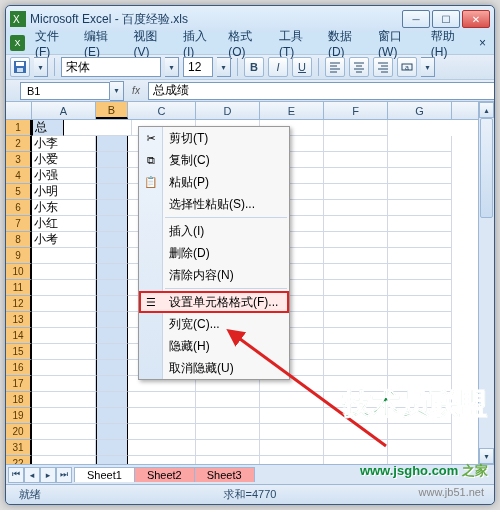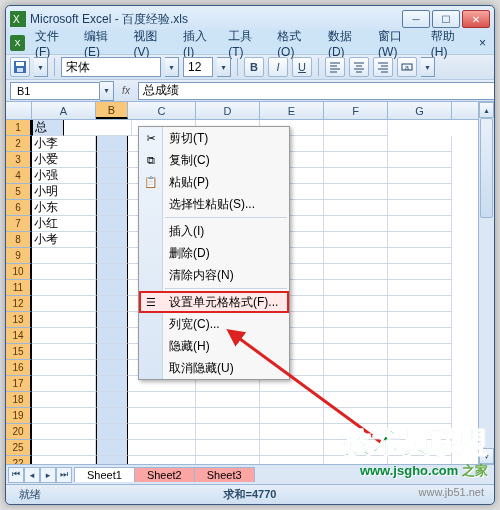--- a/index.html
+++ b/index.html
@@ -21,21 +21,21 @@
 
 .toolbar { height: 26px; display: flex; align-items: center; padding: 2px 4px; gap: 4px; background: linear-gradient(#e6eef8,#d5e3f2); border-top: 1px solid #b7cbe0; border-bottom: 1px solid #b7cbe0; }
 .tbtn { width: 20px; height: 20px; border: 1px solid #9db8d6; border-radius: 2px; background: linear-gradient(#fefefe,#e0ebf6); display: flex; align-items: center; justify-content: center; font-size: 11px; color: #2a4a6a; }
 .tbtn.save { color: #1d4f9e; }
 .sep { width: 1px; height: 18px; background: #9db8d6; margin: 0 2px; }
 .fontbox { width: 100px; height: 20px; border: 1px solid #7a9ac0; background: #fff; font-size: 12px; padding: 0 4px; display: flex; align-items: center; }
 .dd { width: 14px; height: 20px; border: 1px solid #7a9ac0; border-left: none; background: linear-gradient(#f5f9fd,#d7e5f3); display: flex; align-items: center; justify-content: center; font-size: 8px; color: #2a4a6a; }
 .sizebox { width: 30px; height: 20px; border: 1px solid #7a9ac0; background: #fff; font-size: 12px; padding: 0 4px; display: flex; align-items: center; }
 
 .namebox-row { height: 22px; display: flex; align-items: center; background: linear-gradient(#e6eef8,#d5e3f2); border-bottom: 1px solid #9db8d6; }
-.namebox { width: 90px; height: 18px; margin-left: 4px; border: 1px solid #7a9ac0; background: #fff; font-size: 11px; display: flex; align-items: center; padding: 0 6px; }
+.namebox { width: 90px; height: 18px; margin-left: 14px; border: 1px solid #7a9ac0; background: #fff; font-size: 11px; display: flex; align-items: center; padding: 0 6px; }
 .fx { width: 16px; height: 16px; margin: 0 4px; font-style: italic; font-size: 10px; color: #555; display: flex; align-items: center; justify-content: center; }
 .formula { flex: 1; height: 18px; border: 1px solid #7a9ac0; border-right: none; background: #fff; font-size: 12px; padding: 0 4px; display: flex; align-items: center; }
 
 .grid-wrap { position: relative; background: #fff; height: 378px; overflow: hidden; }
 .colhdrs { display: flex; height: 18px; background: linear-gradient(#f3f7fc,#dbe7f4); border-bottom: 1px solid #9db8d6; }
 .corner { width: 26px; border-right: 1px solid #9db8d6; background: linear-gradient(#f3f7fc,#dbe7f4); }
 .colh { border-right: 1px solid #9db8d6; font-size: 11px; color: #2a4a6a; display: flex; align-items: center; justify-content: center; }
 .colh.sel { background: #f9c77a; color: #5a3a00; border-bottom: 2px solid #000; }
 .wA { width: 64px; } .wB { width: 32px; } .wC { width: 68px; } .wD { width: 64px; } .wE { width: 64px; } .wF { width: 64px; } .wG { width: 64px; }
 
@@ -46,39 +46,39 @@
 .cell { border-right: 1px solid #d0d7e5; border-bottom: 1px solid #d0d7e5; font-size: 12px; padding: 0 2px; display: flex; align-items: center; overflow: hidden; white-space: nowrap; }
 .cell.selcol { background: #cfe0f4; border-left: 1.5px solid #000; border-right: 1.5px solid #000; }
 
 .sheettabs { position: absolute; bottom: 20px; left: 0; right: 0; height: 20px; background: #dbe7f4; border-top: 1px solid #9db8d6; display: flex; align-items: center; font-size: 11px; }
 .navset { display: flex; gap: 0; margin: 0 2px; }
 .navb { width: 16px; height: 16px; border: 1px solid #9db8d6; background: #eef4fb; display: flex; align-items: center; justify-content: center; font-size: 9px; color: #2a4a6a; }
 .tab { padding: 1px 12px; border: 1px solid #9db8d6; border-bottom: none; background: #fff; margin-right: -1px; }
 .tab.inactive { background: #fca5a5; }
 
 .statusbar { position: absolute; bottom: 0; left: 0; right: 0; height: 20px; background: linear-gradient(#e6eef8,#cfe0f2); border-top: 1px solid #9db8d6; display: flex; align-items: center; font-size: 11px; color: #2a4a6a; padding: 0 13px; border-radius: 0 0 5px 5px; }
-.statusbar .sum { position: absolute; left: 50%; transform: translateX(-50%); font-weight: bold; }
+.statusbar .sum { position: absolute; left: 50%; transform: translateX(-50%); }
 
 .scroll-v { position: absolute; right: 0; top: 96px; bottom: 40px; width: 16px; background: #dbe7f4; border-left: 1px solid #9db8d6; }
 .scroll-v .sbtn { height: 16px; background: linear-gradient(#f5f9fd,#d7e5f3); border: 1px solid #9db8d6; display: flex; align-items: center; justify-content: center; font-size: 8px; color: #2a4a6a; }
 .scroll-v .thumb { position: absolute; top: 16px; left: 1px; right: 1px; height: 100px; background: linear-gradient(#e8f0fa,#c9dcf0); border: 1px solid #9db8d6; border-radius: 2px; }
 .scroll-v .sbtn.bottom { position: absolute; bottom: 0; left: 0; right: 0; }
 
 .ctxmenu { position: absolute; left: 132px; top: 120px; width: 152px; background: #f7f7f7; border: 1px solid #9a9a9a; box-shadow: 2px 2px 4px rgba(0,0,0,.3); font-size: 12px; }
 .ctxmenu .stripe { position: absolute; left: 0; top: 0; bottom: 0; width: 24px; background: linear-gradient(#eef4fb,#d9e6f5); border-right: 1px solid #c7d5e8; }
 .cmi { position: relative; height: 22px; display: flex; align-items: center; padding-left: 30px; }
 .cmi .ic { position: absolute; left: 4px; width: 16px; height: 16px; display: flex; align-items: center; justify-content: center; font-size: 11px; }
 .cmsep { height: 1px; background: #c7d5e8; margin: 2px 2px 2px 26px; position: relative; }
 .cmi.hl { outline: 2px solid #d22; outline-offset: -2px; background: #ffe9e9; }
 
 .arrow { position: absolute; pointer-events: none; }
 
 .watermark { position: absolute; right: 6px; bottom: 24px; text-align: right; }
 .watermark .big { font-size: 28px; font-weight: 900; color: #0a8a3a; -webkit-text-stroke: 1px #fff; text-shadow: 1px 1px 0 #fff; letter-spacing: 1px; }
-.watermark .url { font-size: 13px; font-weight: bold; color: #0a8a3a; text-shadow: 1px 1px 0 #fff; }
+.watermark .url { font-size: 13px; font-weight: bold; color: #0a8a3a; text-shadow: 1px 1px 0 #fff; margin-top: 39px; }
 .watermark2 { position: absolute; right: 10px; bottom: 6px; font-size: 11px; color: #888; }
 </style>
 </head>
 <body>
 
 <div class="window">
 
   <div class="titlebar">
     <span class="icon">
       <svg width="16" height="16">
@@ -93,22 +93,22 @@
       <div class="winbtn close">✕</div>
     </div>
   </div>
 
   <div class="menubar">
     <span class="xicon">X</span>
     <span class="mi">文件(F)</span>
     <span class="mi">编辑(E)</span>
     <span class="mi">视图(V)</span>
     <span class="mi">插入(I)</span>
+    <span class="mi">格式(O)</span>
     <span class="mi">工具(T)</span>
-    <span class="mi">格式(O)</span>
     <span class="mi">数据(D)</span>
     <span class="mi">窗口(W)</span>
     <span class="mi">帮助(H)</span>
     <span class="help">×</span>
   </div>
 
   <div class="toolbar">
     <div class="tbtn save">
       <svg width="14" height="14">
           <rect x="1" y="1" width="12" height="12" fill="#3b6fb5"></rect>
@@ -369,21 +369,21 @@
           <div class="rowh sel">20</div>
           <div class="cell wA"></div>
           <div class="cell wB selcol"></div>
           <div class="cell wC"></div>
           <div class="cell wD"></div>
           <div class="cell wE"></div>
           <div class="cell wF"></div>
           <div class="cell wG"></div>
         </div>
         <div class="row">
-          <div class="rowh sel">25</div>
+          <div class="rowh sel">31</div>
           <div class="cell wA"></div>
           <div class="cell wB selcol"></div>
           <div class="cell wC"></div>
           <div class="cell wD"></div>
           <div class="cell wE"></div>
           <div class="cell wF"></div>
           <div class="cell wG"></div>
         </div>
         <div class="row">
           <div class="rowh sel">22</div>

